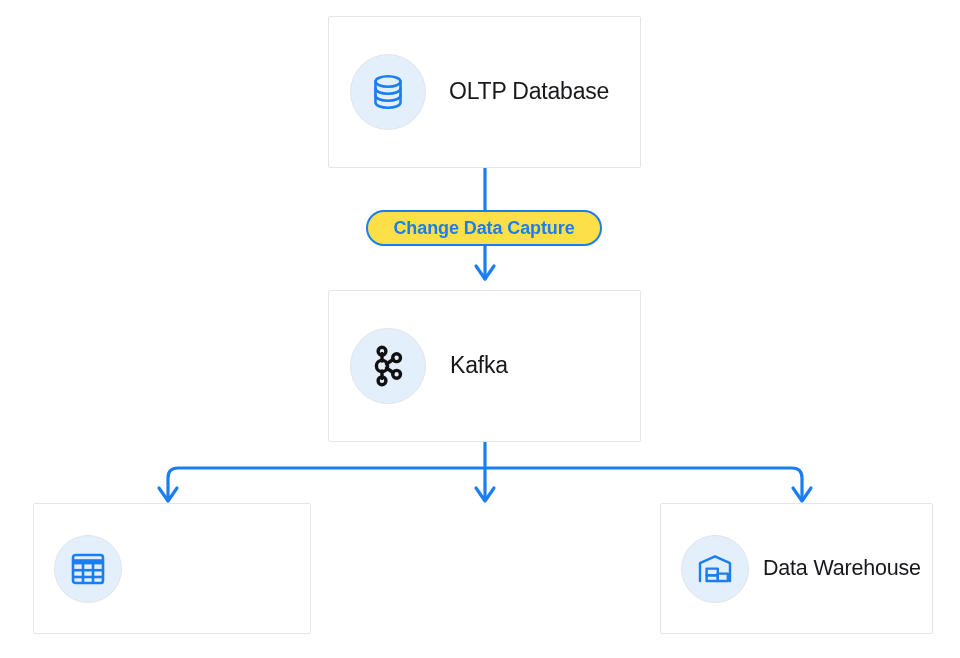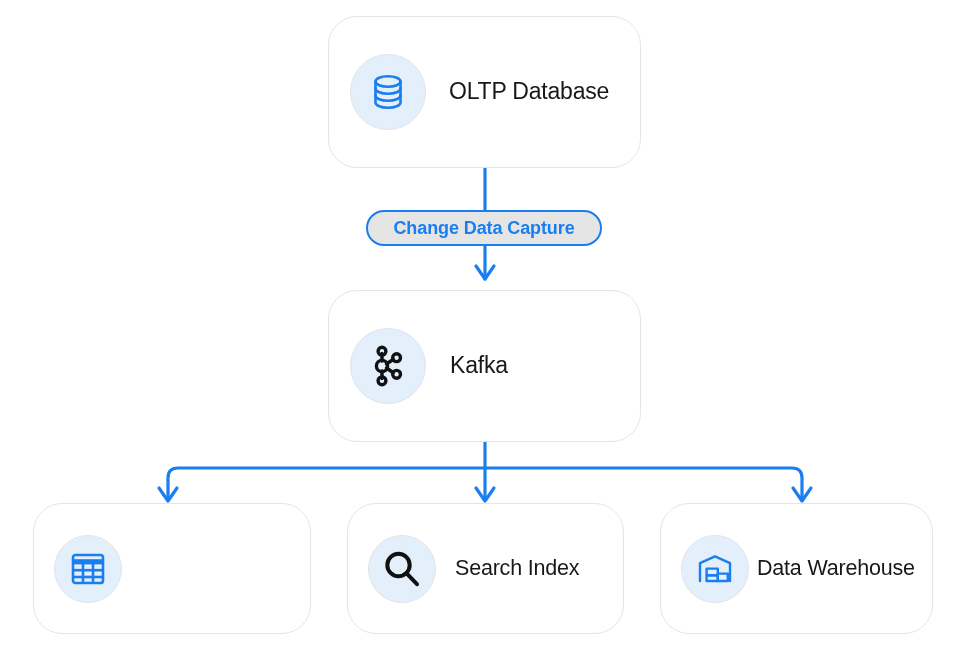--- a/index.html
+++ b/index.html
@@ -26,21 +26,21 @@
     width: 960px;
     height: 658px;
     pointer-events: none;
   }
   
   .node {
     position: absolute;
     box-sizing: border-box;
     background: #ffffff;
     border: 1.6px solid #e3e5e8;
-    border-radius: 29px;
+    border-radius: 2px;
     display: flex;
     align-items: center;
     z-index: 3;
   }
   .node-inner {
     display: flex;
     align-items: center;
     width: 100%;
   }
   .iconwrap {
@@ -84,31 +84,31 @@
   #node-search {
     left: 347px;  top: 503px;  width: 277px;  height: 131px;
   }
   #node-search .iconwrap { width: 68px; height: 68px; margin-left: 20px; }
   #node-search .node-label { font-size: 21.5px; margin-left: 19px; }
 
   #node-warehouse {
     left: 660px;  top: 503px;  width: 273px;  height: 131px;
   }
   #node-warehouse .iconwrap { width: 68px; height: 68px; margin-left: 20px; }
-  #node-warehouse .node-label { font-size: 21.5px; margin-left: 8px; }
+  #node-warehouse .node-label { font-size: 21.5px; margin-left: 14px; }
 
   
   #cdc-pill {
     position: absolute;
     left: 366px;
     top: 210px;
     width: 236px;
     height: 36px;
     box-sizing: border-box;
-    background: #e5e5e5;
+    background: #fde047;
     border: 2.2px solid #1a7ef0;
     border-radius: 18px;
     display: flex;
     align-items: center;
     justify-content: center;
     z-index: 4;
   }
   #cdc-pill .pill-text {
     color: #1a7ef0;
     font-size: 18px;
@@ -190,31 +190,20 @@
           <path d="M4 11.8 H34" stroke-width="5.2"></path>
           <path d="M4 20.2 H34"></path>
           <path d="M4 27 H34"></path>
           <path d="M14 11.8 V33"></path>
           <path d="M24 11.8 V33"></path>
         </svg>
       </span>
     </div>
   </div>
 
-  <div class="node" id="node-search">
-    <div class="node-inner">
-      <span class="iconwrap">
-        <svg class="svgicon" width="42" height="42" viewBox="0 0 42 42" fill="none" stroke="#111111" stroke-width="4" stroke-linecap="round">
-          <circle cx="17.5" cy="17" r="11.2"></circle>
-          <line x1="25.6" y1="25.3" x2="36" y2="36.2"></line>
-        </svg>
-      </span>
-      <span class="node-label">Search Index</span>
-    </div>
-  </div>
 
   <div class="node" id="node-warehouse">
     <div class="node-inner">
       <span class="iconwrap">
         <svg class="svgicon" width="40" height="40" viewBox="0 0 40 40" fill="none" stroke="#1a7ef0" stroke-width="2.4" stroke-linecap="round" stroke-linejoin="round">
           <path d="M5 32 V14.2 L20 7.4 L35 14.2 V32"></path>
           <rect x="11.6" y="19.6" width="11.2" height="6.6"></rect>
           <rect x="11.6" y="26.2" width="11.2" height="5.8"></rect>
           <rect x="22.8" y="24.6" width="10" height="7.4"></rect>
         </svg>

